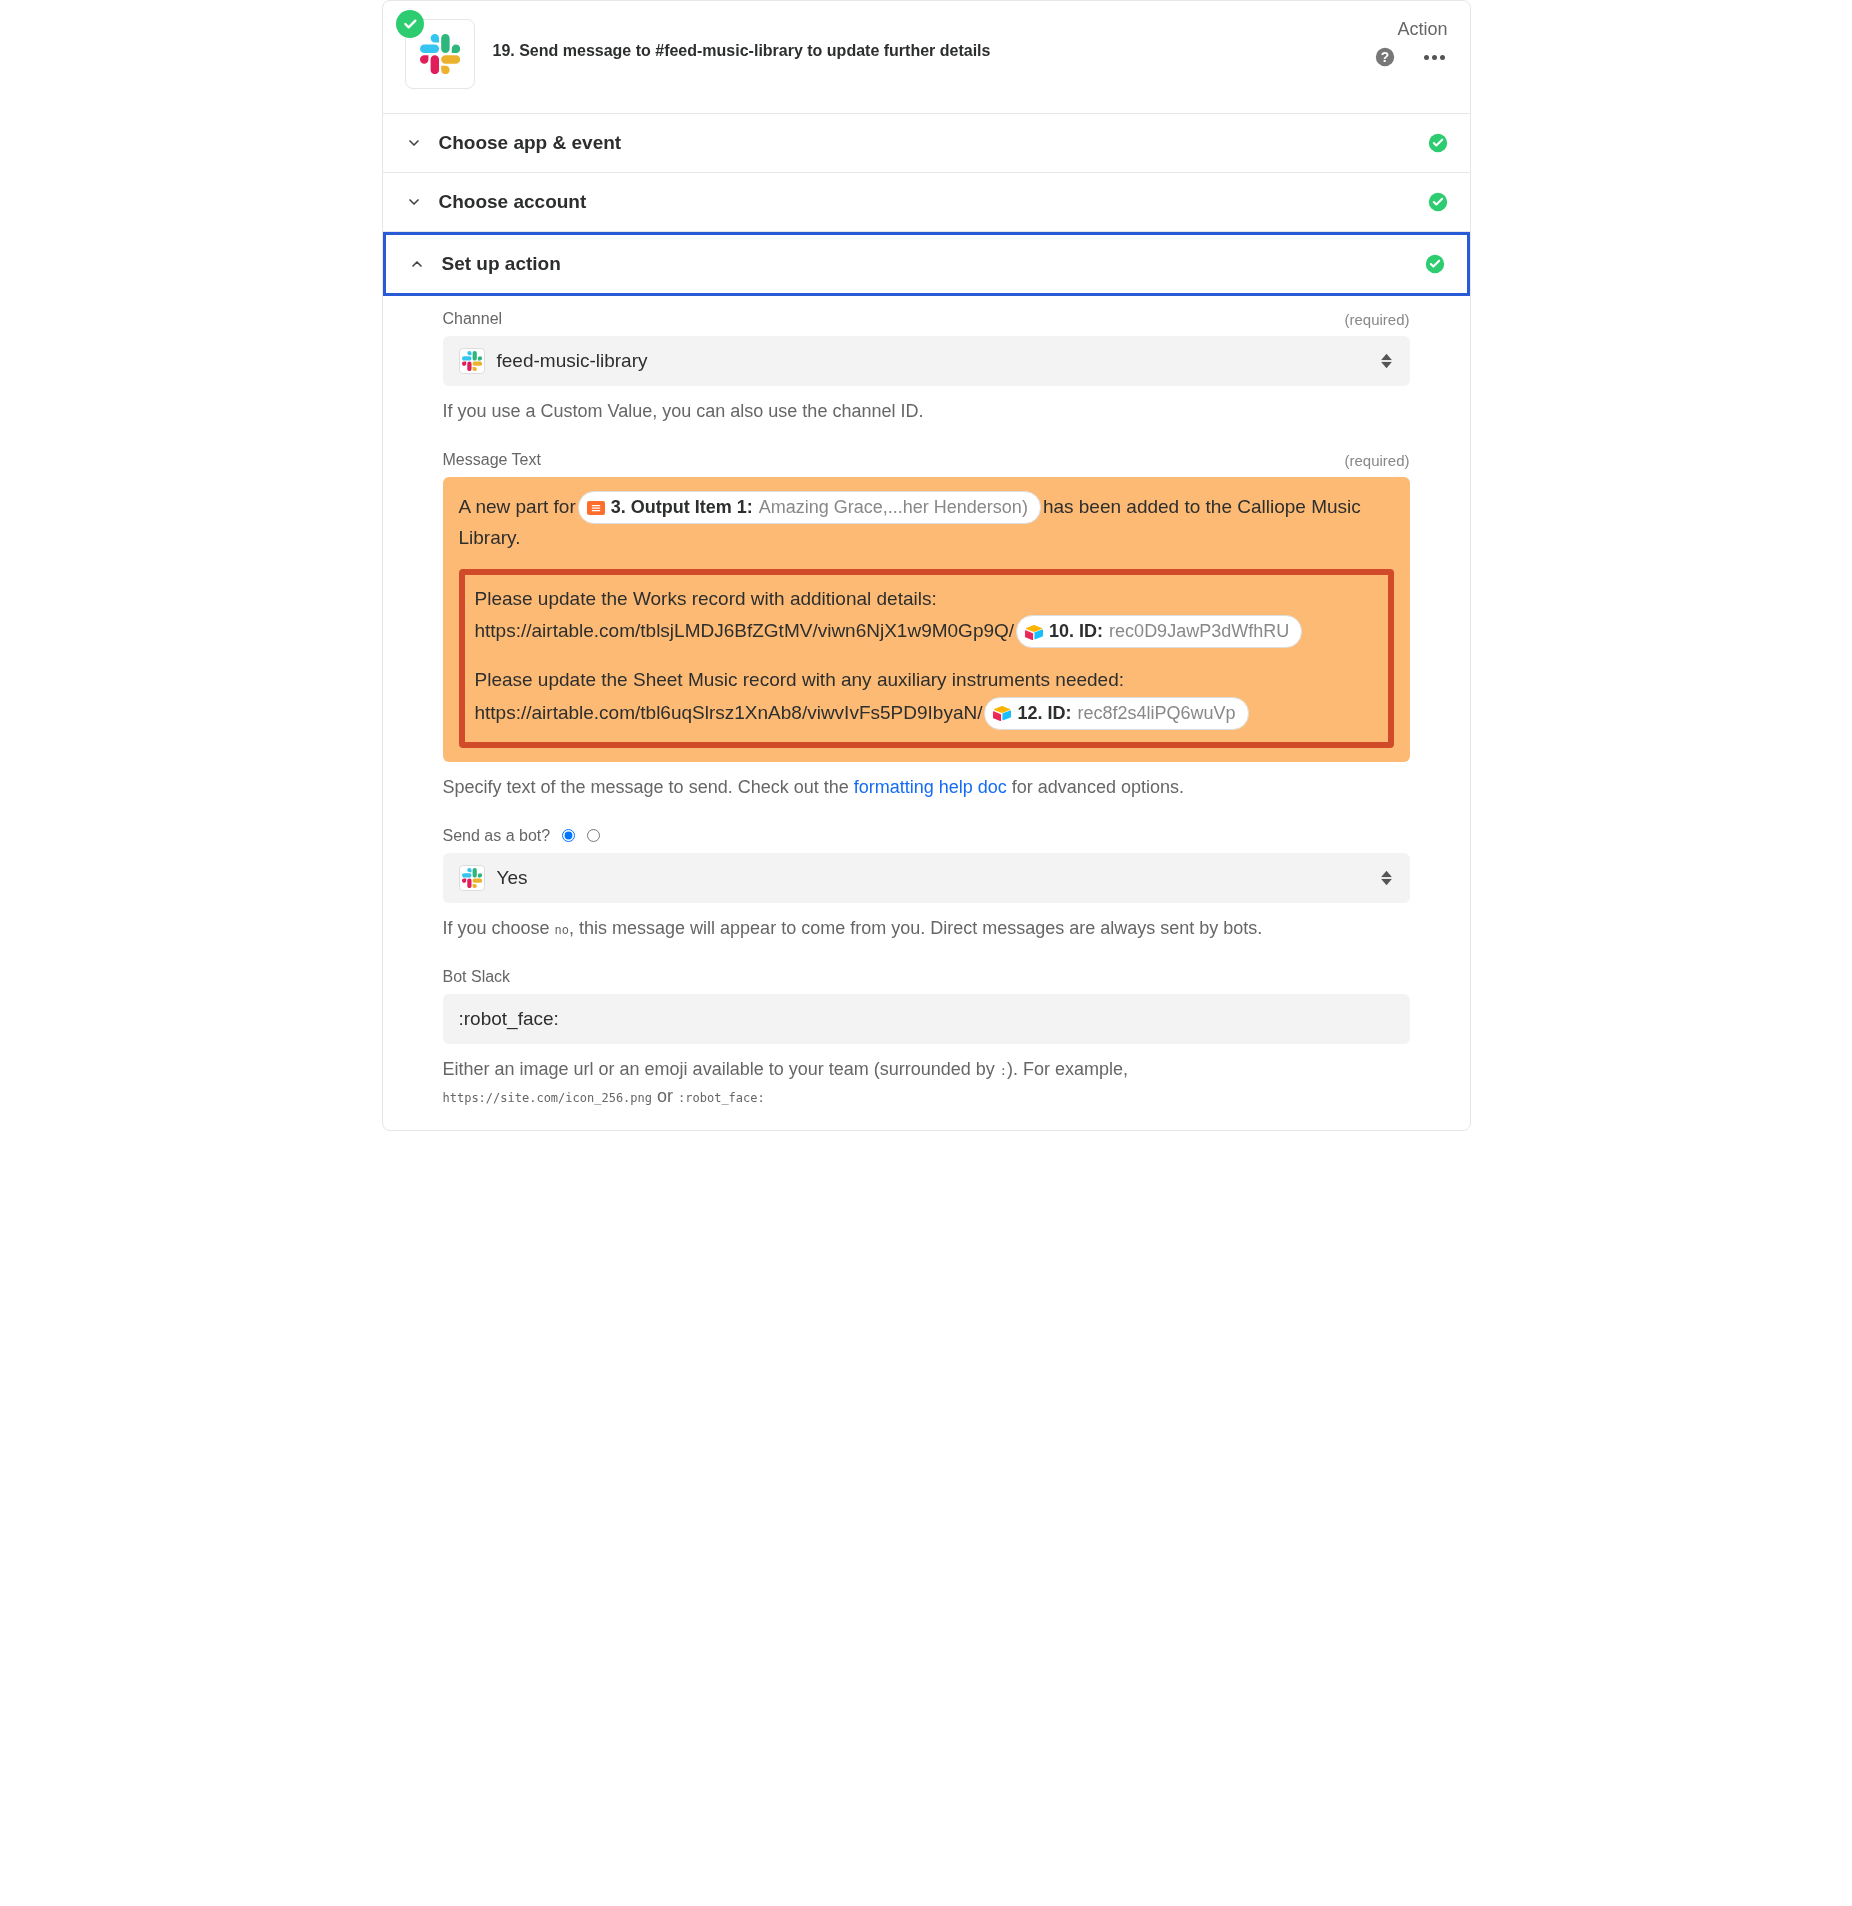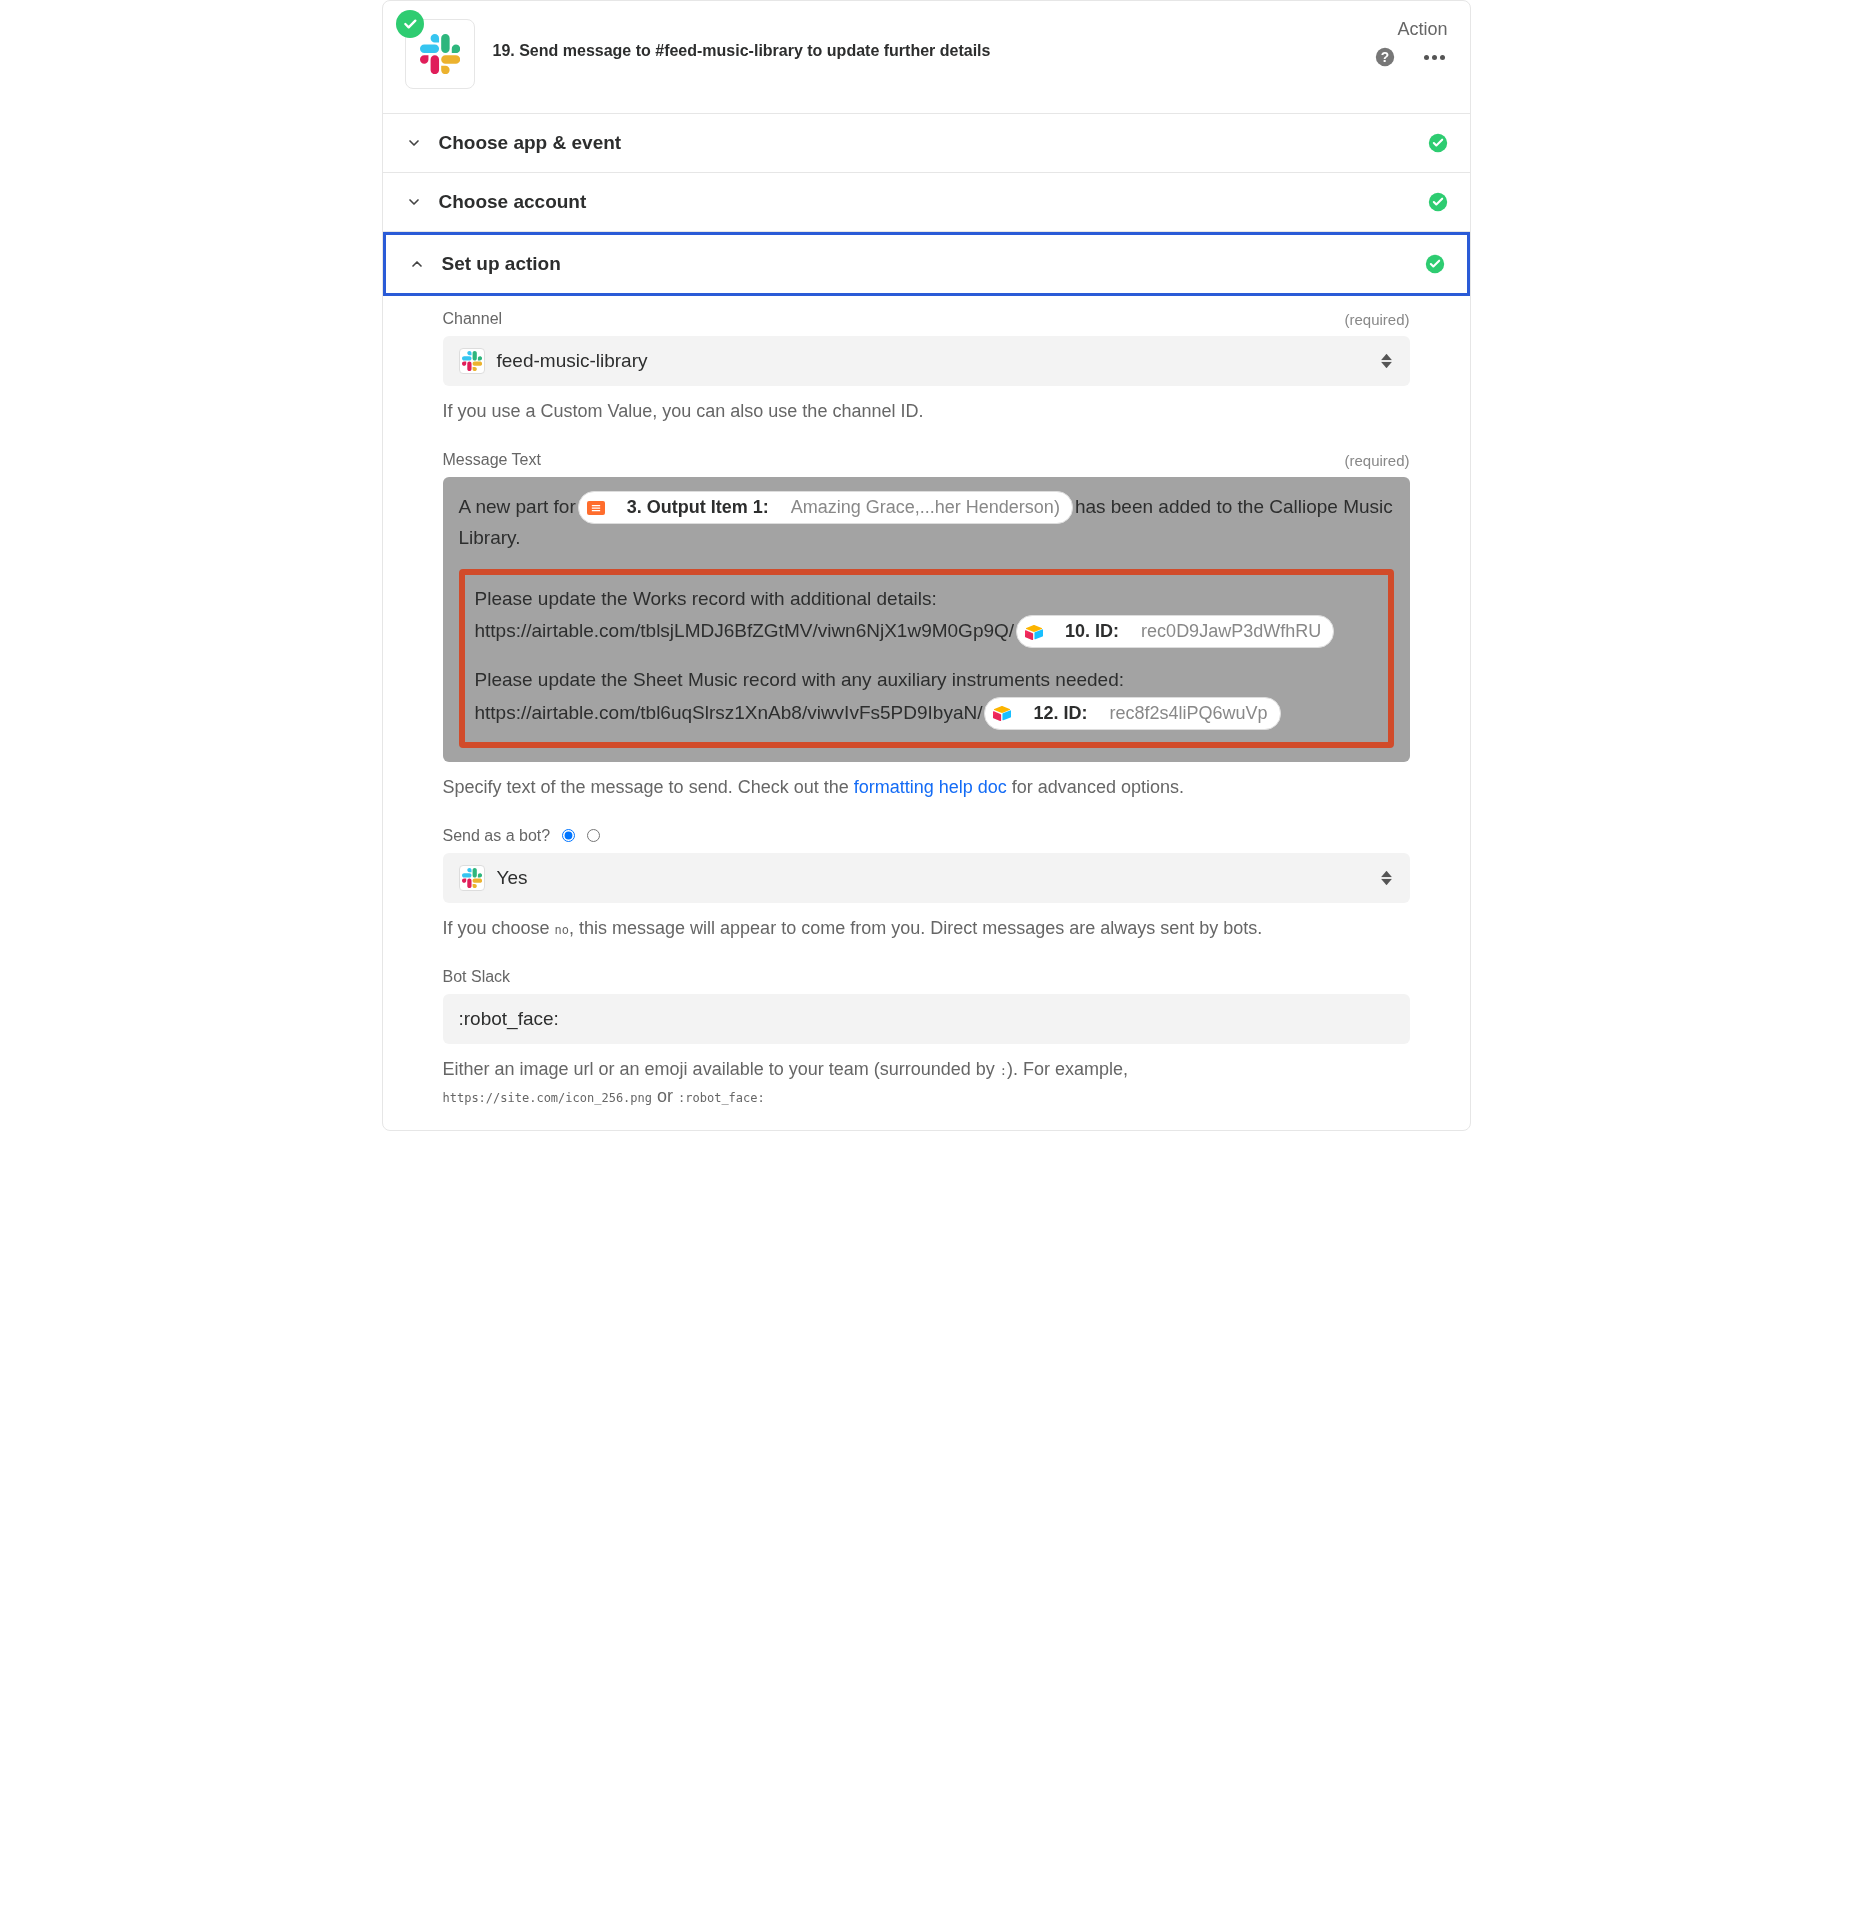--- a/index.html
+++ b/index.html
@@ -29,23 +29,23 @@
 .field-label { color: #666; font-size: 16px; }
 .field-required { color: #888; font-size: 15px; }
 .select-box { background: #f3f3f3; border-radius: 6px; padding: 12px 16px; display: flex; align-items: center; gap: 12px; position: relative; }
 .select-box .mini-icon { width: 26px; height: 26px; border: 1px solid #ddd; border-radius: 4px; display: flex; align-items: center; justify-content: center; background: #fff; }
 .select-box .value { font-size: 19px; color: #2d2e2e; }
 .select-arrows { position: absolute; right: 18px; top: 50%; transform: translateY(-50%); display: flex; flex-direction: column; gap: 1px; }
 .select-arrows svg { width: 11px; height: 7px; color: #555; }
 .help-text { color: #666; font-size: 18px; margin-top: 12px; line-height: 1.5; }
 .help-text a { color: #136bf5; text-decoration: none; }
 .help-text code { font-family: ui-monospace, Menlo, Consolas, monospace; background: transparent; font-size: 12px; }
-.message-box { background: #a3a3a3; border-radius: 6px; padding: 14px 16px; font-size: 19px; line-height: 1.5; color: #2d2e2e; }
+.message-box { background: #fdba74; border-radius: 6px; padding: 14px 16px; font-size: 19px; line-height: 1.5; color: #2d2e2e; }
 .message-line { display: flex; flex-wrap: wrap; align-items: center; gap: 4px 2px; }
-.pill { display: inline-flex; align-items: center; gap: 22px; background: #fff; border: 1px solid #ddd; border-radius: 16px; padding: 2px 12px 2px 8px; font-size: 18px; white-space: nowrap; }
+.pill { display: inline-flex; align-items: center; gap: 6px; background: #fff; border: 1px solid #ddd; border-radius: 16px; padding: 2px 12px 2px 8px; font-size: 18px; white-space: nowrap; }
 .pill .formatter-icon { width: 18px; height: 14px; background: #ff6d2d; border-radius: 2px; display: inline-flex; align-items: center; justify-content: center; }
 .pill .formatter-icon svg { width: 10px; height: 10px; color: #fff; }
 .pill .airtable-icon { width: 18px; height: 16px; }
 .pill .bold { font-weight: 700; }
 .pill .muted { color: #888; }
 .highlight-box { border: 6px solid #d14b2a; border-radius: 4px; padding: 10px 10px; margin-top: 16px; }
 .highlight-box .message-line { margin-bottom: 2px; }
 .highlight-box .spacer { height: 16px; }
 .input-box { background: #f3f3f3; border-radius: 6px; padding: 14px 16px; font-size: 19px; color: #2d2e2e; }
 .radio-row { display: flex; align-items: center; gap: 6px; }

